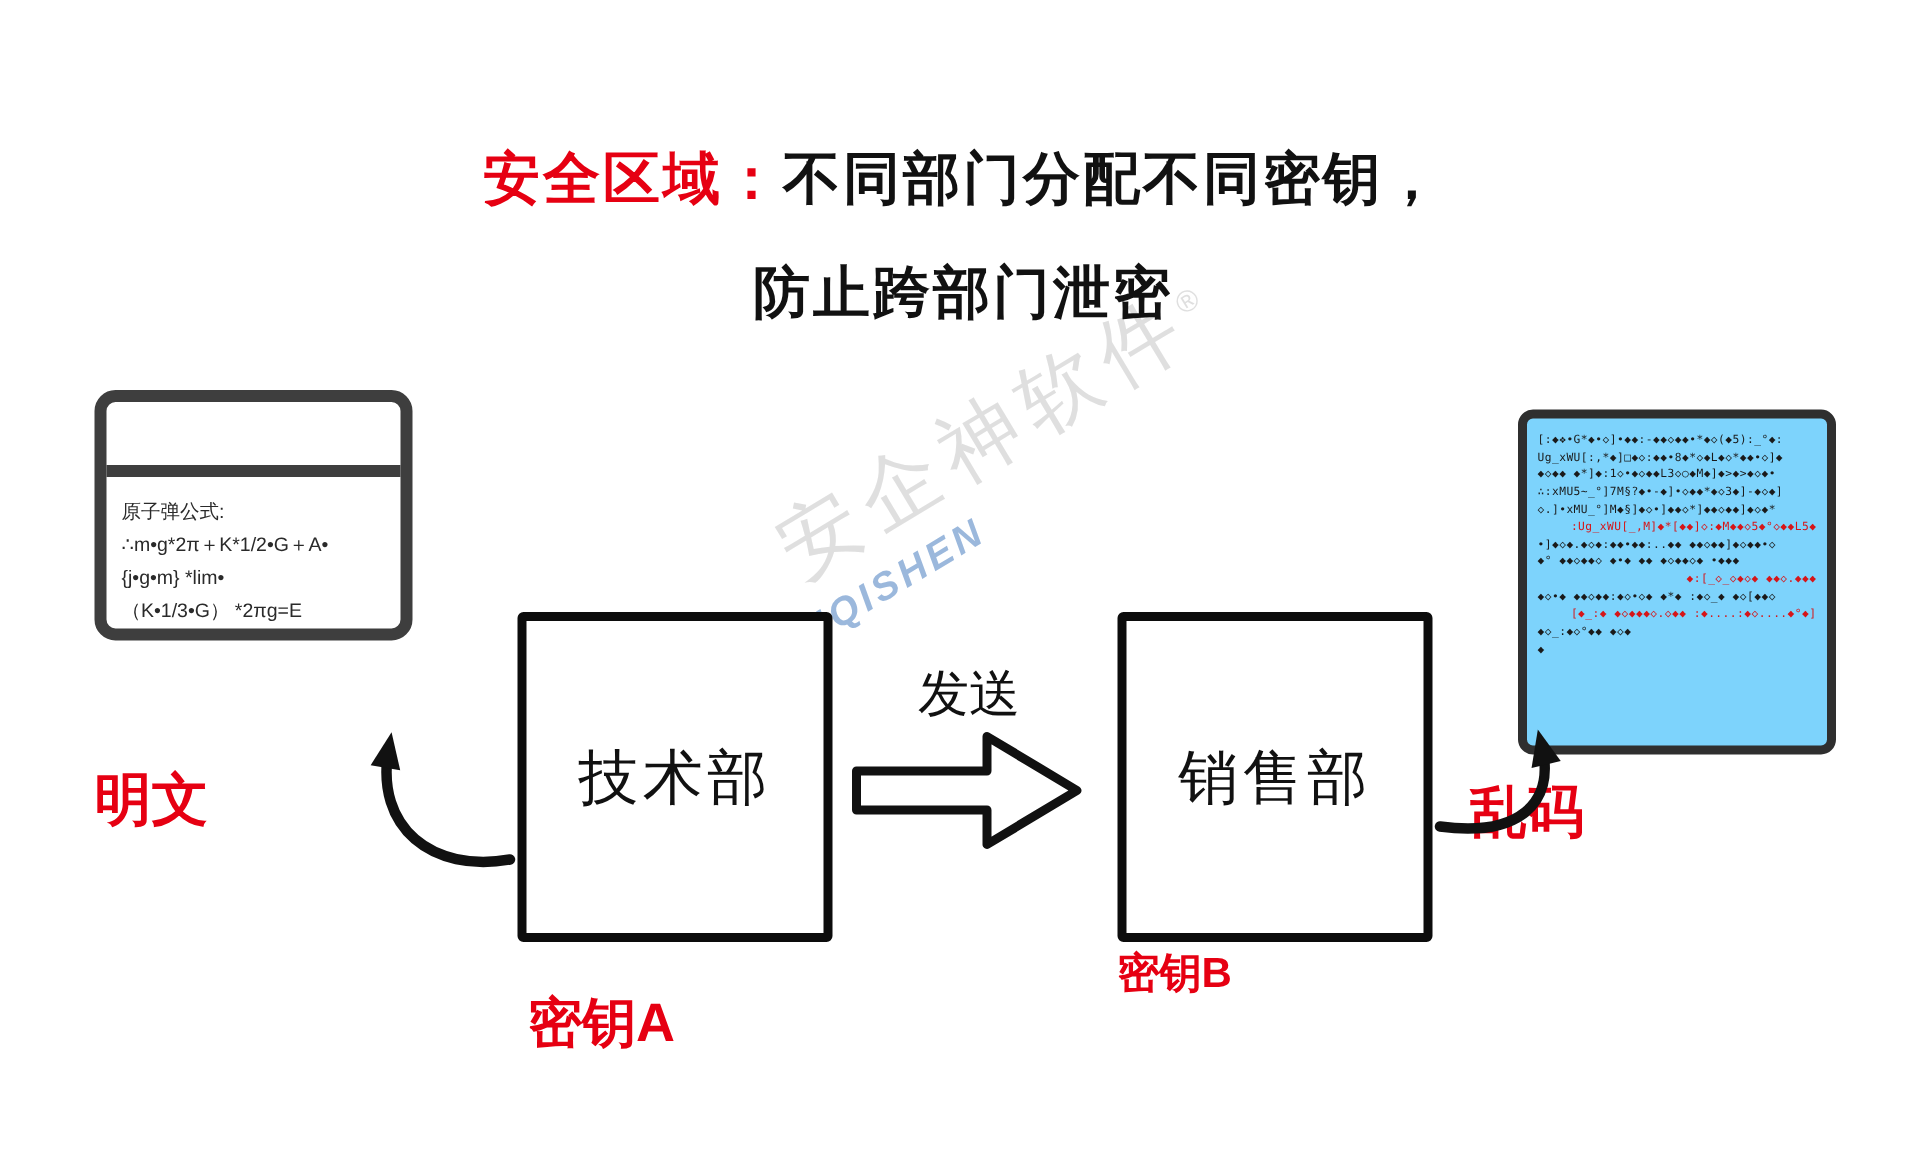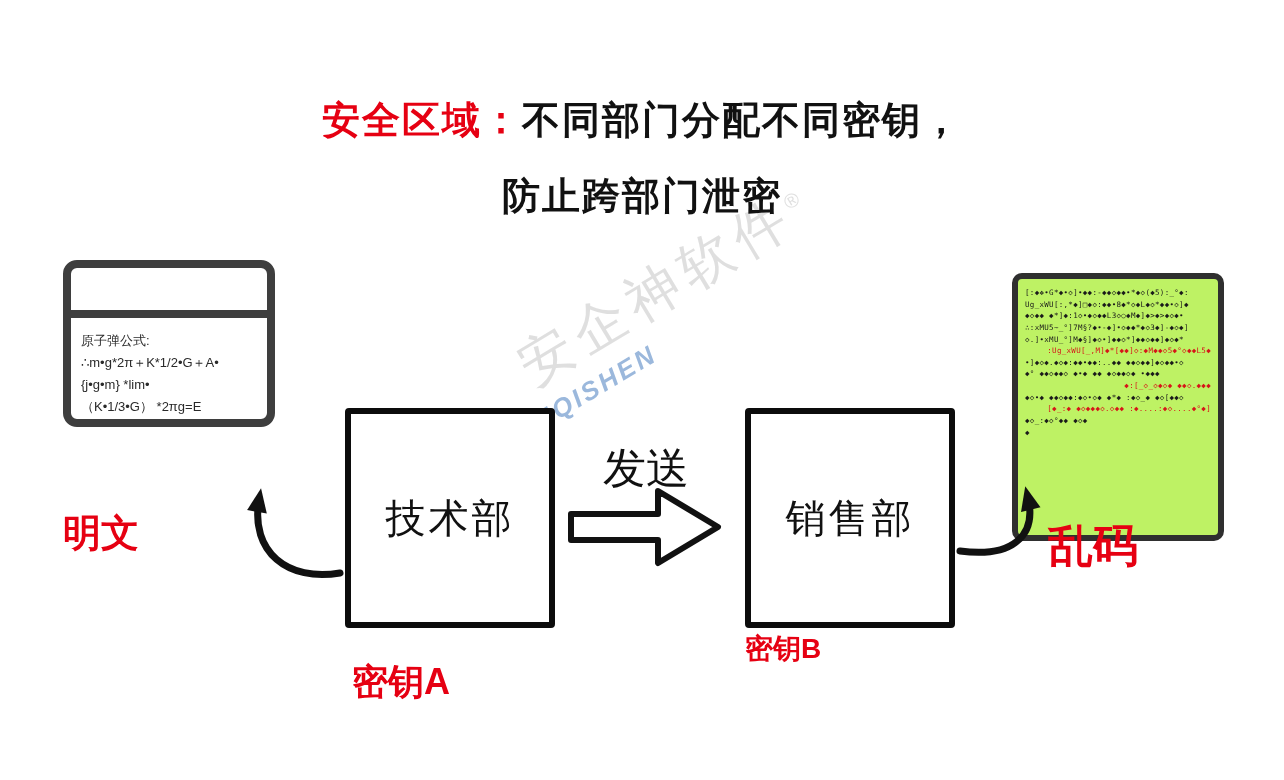--- a/index.html
+++ b/index.html
@@ -10,39 +10,39 @@
   
   .title{left:0;top:82px;width:1284px;text-align:center;font-size:38px;font-weight:700;line-height:76px;letter-spacing:2px;}
   .red{color:#e60012;}
 
   
   .doc-left{left:63px;top:260px;width:212px;height:167px;border:8px solid #3e3e3e;border-radius:14px;background:#fff;box-sizing:border-box;}
   .doc-left .doc-head{height:42px;border-bottom:8px solid #3e3e3e;}
   .doc-left .doc-body{padding:12px 10px;font-size:13px;line-height:1.7;color:#2a2a2a;}
 
   
-  .doc-right{left:1012px;top:273px;width:212px;height:268px;border:6px solid #2f2f2f;border-radius:10px;background:#bef264;box-sizing:border-box;padding:8px 7px;overflow:hidden;}
+  .doc-right{left:1012px;top:273px;width:212px;height:230px;border:6px solid #2f2f2f;border-radius:10px;background:#7dd3fc;box-sizing:border-box;padding:8px 7px;overflow:hidden;}
   .garbled{font-family:"DejaVu Sans Mono",monospace;font-size:7.5px;line-height:1.55;color:#1a1a1a;letter-spacing:0.3px;white-space:nowrap;}
   .garbled .red-line{color:#d61518;text-align:right;}
 
   
   .dept-box{width:210px;height:220px;border:6px solid #0c0c0c;border-radius:4px;background:#fff;box-sizing:border-box;
             display:flex;align-items:center;justify-content:center;font-size:40px;letter-spacing:3px;color:#111;}
   .box-tech{left:345px;top:408px;}
   .box-sales{left:745px;top:408px;}
 
   
   .red-label{color:#e60012;font-weight:700;text-align:left;}
   .lbl-plaintext{left:63px;top:508px;width:212px;font-size:38px;}
-  .lbl-garbled{left:1048px;top:516px;width:212px;font-size:45px;}
+  .lbl-garbled{left:980px;top:516px;width:212px;font-size:38px;}
   .lbl-keya{left:352px;top:658px;width:210px;font-size:36px;}
   .lbl-keyb{left:745px;top:630px;width:212px;font-size:28px;}
 
   
-  .send-label{left:566px;top:440px;width:160px;text-align:center;font-size:43px;font-weight:500;color:#111;}
+  .send-label{left:566px;top:440px;width:160px;text-align:center;font-size:34px;font-weight:500;color:#111;}
   .send-arrow{left:566px;top:477px;}
 
   
   .curves{left:0;top:0;width:1284px;height:780px;pointer-events:none;}
 
   
   .watermark{left:505px;top:340px;transform:rotate(-31deg);transform-origin:left top;opacity:0.55;pointer-events:none;}
   .wm-cn{font-size:54px;letter-spacing:8px;color:#c6c6c6;font-weight:500;white-space:nowrap;}
   .wm-reg{font-size:20px;vertical-align:super;color:#c6c6c6;}
   .wm-en-row{display:flex;align-items:center;gap:8px;margin:-6px 0 0 -105px;}

